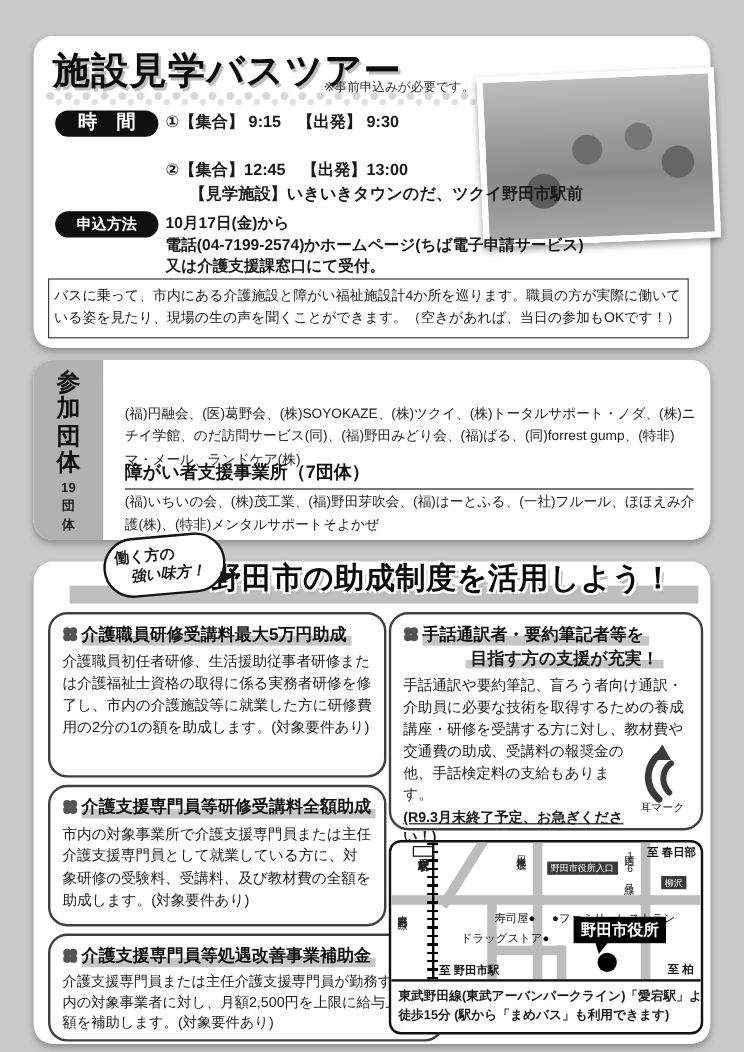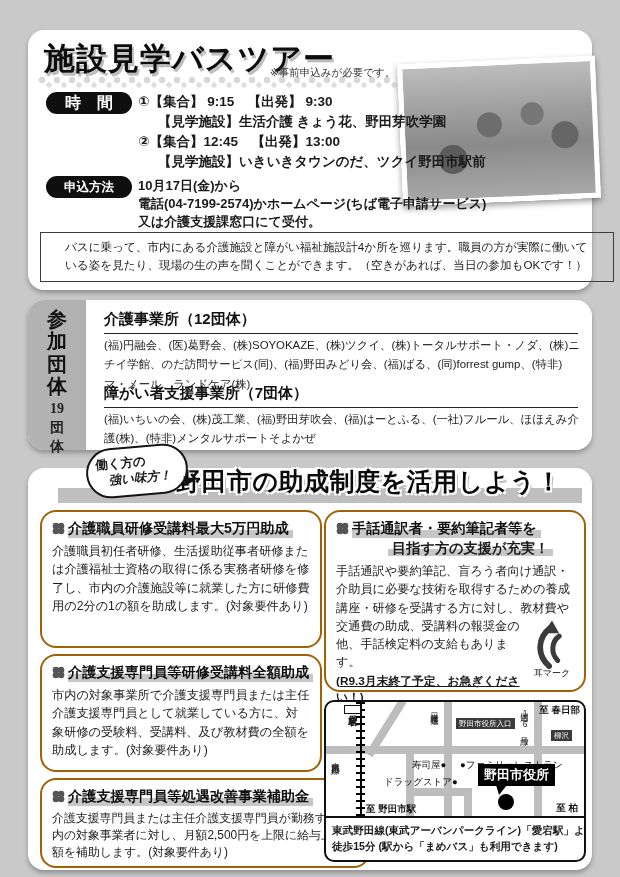--- a/index.html
+++ b/index.html
@@ -61,33 +61,33 @@
   .sched-1{top:83px;left:130px;}
   .sched-2{top:103px;}
   .sched-3{top:123px;left:130px;}
   .apply-line{position:absolute;left:110px;font-size:13px;font-weight:700;white-space:nowrap;}
   .apply-0{top:147px;}
   .apply-1{top:165px;}
   .apply-2{top:183px;}
   .desc-box{
     position:absolute;left:12px;top:202px;width:524px;height:38px;
     border:1.5px solid #3c3c3c;
-    padding:5px 24px;
+    padding:5px 4px;
     font-size:11.6px;line-height:1.55;
   }
   
   #panel-participants{left:28px;top:300px;width:564px;height:150px;}
   .side-strip{
     position:absolute;left:0;top:0;width:58px;height:150px;
     background:#b2b2b2;border-radius:16px 0 0 16px;
     display:flex;flex-direction:column;align-items:center;
     padding-top:8px;box-sizing:border-box;
   }
   .side-strip .big{font-size:20px;font-weight:900;line-height:1.12;color:#111;}
-  .side-strip .small{font-size:14px;font-weight:700;line-height:1.15;color:#222;margin-top:3px;font-family:Liberation Serif, serif;}
+  .side-strip .small{font-size:11px;font-weight:700;line-height:1.15;color:#222;margin-top:3px;}
   .grp-heading{
     position:absolute;left:76px;width:474px;
     font-size:15px;font-weight:800;color:#111;
     border-bottom:1.5px solid #222;
     padding-bottom:4px;
   }
   .grp-members{
     position:absolute;left:76px;width:478px;
     font-size:11.4px;line-height:1.7;color:#222;
   }
@@ -117,21 +117,21 @@
   }
   .bubble .l1{margin-left:2px;}
   .bubble .l2{margin-left:14px;font-style:italic;}
   .bubble::after{
     content:"";position:absolute;right:-9px;bottom:4px;
     width:0;height:0;border-left:12px solid #141414;
     border-top:5px solid transparent;border-bottom:5px solid transparent;
   }
   .sub-box{
     position:absolute;
-    border:2px solid #a16207;border-radius:16px;
+    border:2px solid #404040;border-radius:16px;
     padding:7px 10px;box-sizing:border-box;
     background:#fff;
   }
   #sbox-0{left:12px;top:42px;width:282px;height:138px;}
   #sbox-1{left:12px;top:186px;width:282px;height:118px;}
   #sbox-2{left:12px;top:310px;width:330px;height:90px;}
   #sbox-sign{left:296px;top:42px;width:262px;height:182px;}
   .sub-head{
     font-size:14.2px;font-weight:900;color:#111;
     display:flex;align-items:center;gap:3px;
@@ -239,21 +239,20 @@
 <body>
 
 <div class="panel" id="panel-tour">
   <div class="clover-strip"></div>
   <div class="photo"></div>
   <div class="tour-title">施設見学バスツアー</div>
   <div class="tour-note">※事前申込みが必要です。</div>
 
   <div class="pill" id="pill-time">時　間</div>
   <div class="sched-line sched-0">①【集合】 9:15　【出発】 9:30</div>
-  <div class="sched-line sched-1">【見学施設】生活介護 きょう花、野田芽吹学園</div>
   <div class="sched-line sched-2">②【集合】12:45　【出発】13:00</div>
   <div class="sched-line sched-3">【見学施設】いきいきタウンのだ、ツクイ野田市駅前</div>
 
   <div class="pill" id="pill-apply">申込方法</div>
   <div class="apply-line apply-0">10月17日(金)から</div>
   <div class="apply-line apply-1">電話(04-7199-2574)かホームページ(ちば電子申請サービス)</div>
   <div class="apply-line apply-2">又は介護支援課窓口にて受付。</div>
 
   <div class="desc-box">バスに乗って、市内にある介護施設と障がい福祉施設計4か所を巡ります。職員の方が実際に働いている姿を見たり、現場の生の声を聞くことができます。（空きがあれば、当日の参加もOKです！）</div>
 </div>
@@ -261,21 +260,20 @@
 <div class="panel" id="panel-participants">
   <div class="side-strip">
     <span class="big">参</span>
     <span class="big">加</span>
     <span class="big">団</span>
     <span class="big">体</span>
     <span class="small">19</span>
     <span class="small">団</span>
     <span class="small">体</span>
   </div>
-  <div class="grp-heading gh-0">介護事業所（12団体）</div>
   <div class="grp-members gm-0">(福)円融会、(医)葛野会、(株)SOYOKAZE、(株)ツクイ、(株)トータルサポート・ノダ、(株)ニチイ学館、のだ訪問サービス(同)、(福)野田みどり会、(福)ばる、(同)forrest gump、(特非)マ・メール、ランドケア(株)</div>
   <div class="grp-heading gh-1">障がい者支援事業所（7団体）</div>
   <div class="grp-members gm-1">(福)いちいの会、(株)茂工業、(福)野田芽吹会、(福)はーとふる、(一社)フルール、ほほえみ介護(株)、(特非)メンタルサポートそよかぜ</div>
 </div>
 
 <div class="panel" id="panel-subsidy">
   <div class="title-band"></div>
   <div class="subsidy-title">野田市の助成制度を活用しよう！</div>
   <div class="bubble">
     <span class="l1">働く方の</span>

